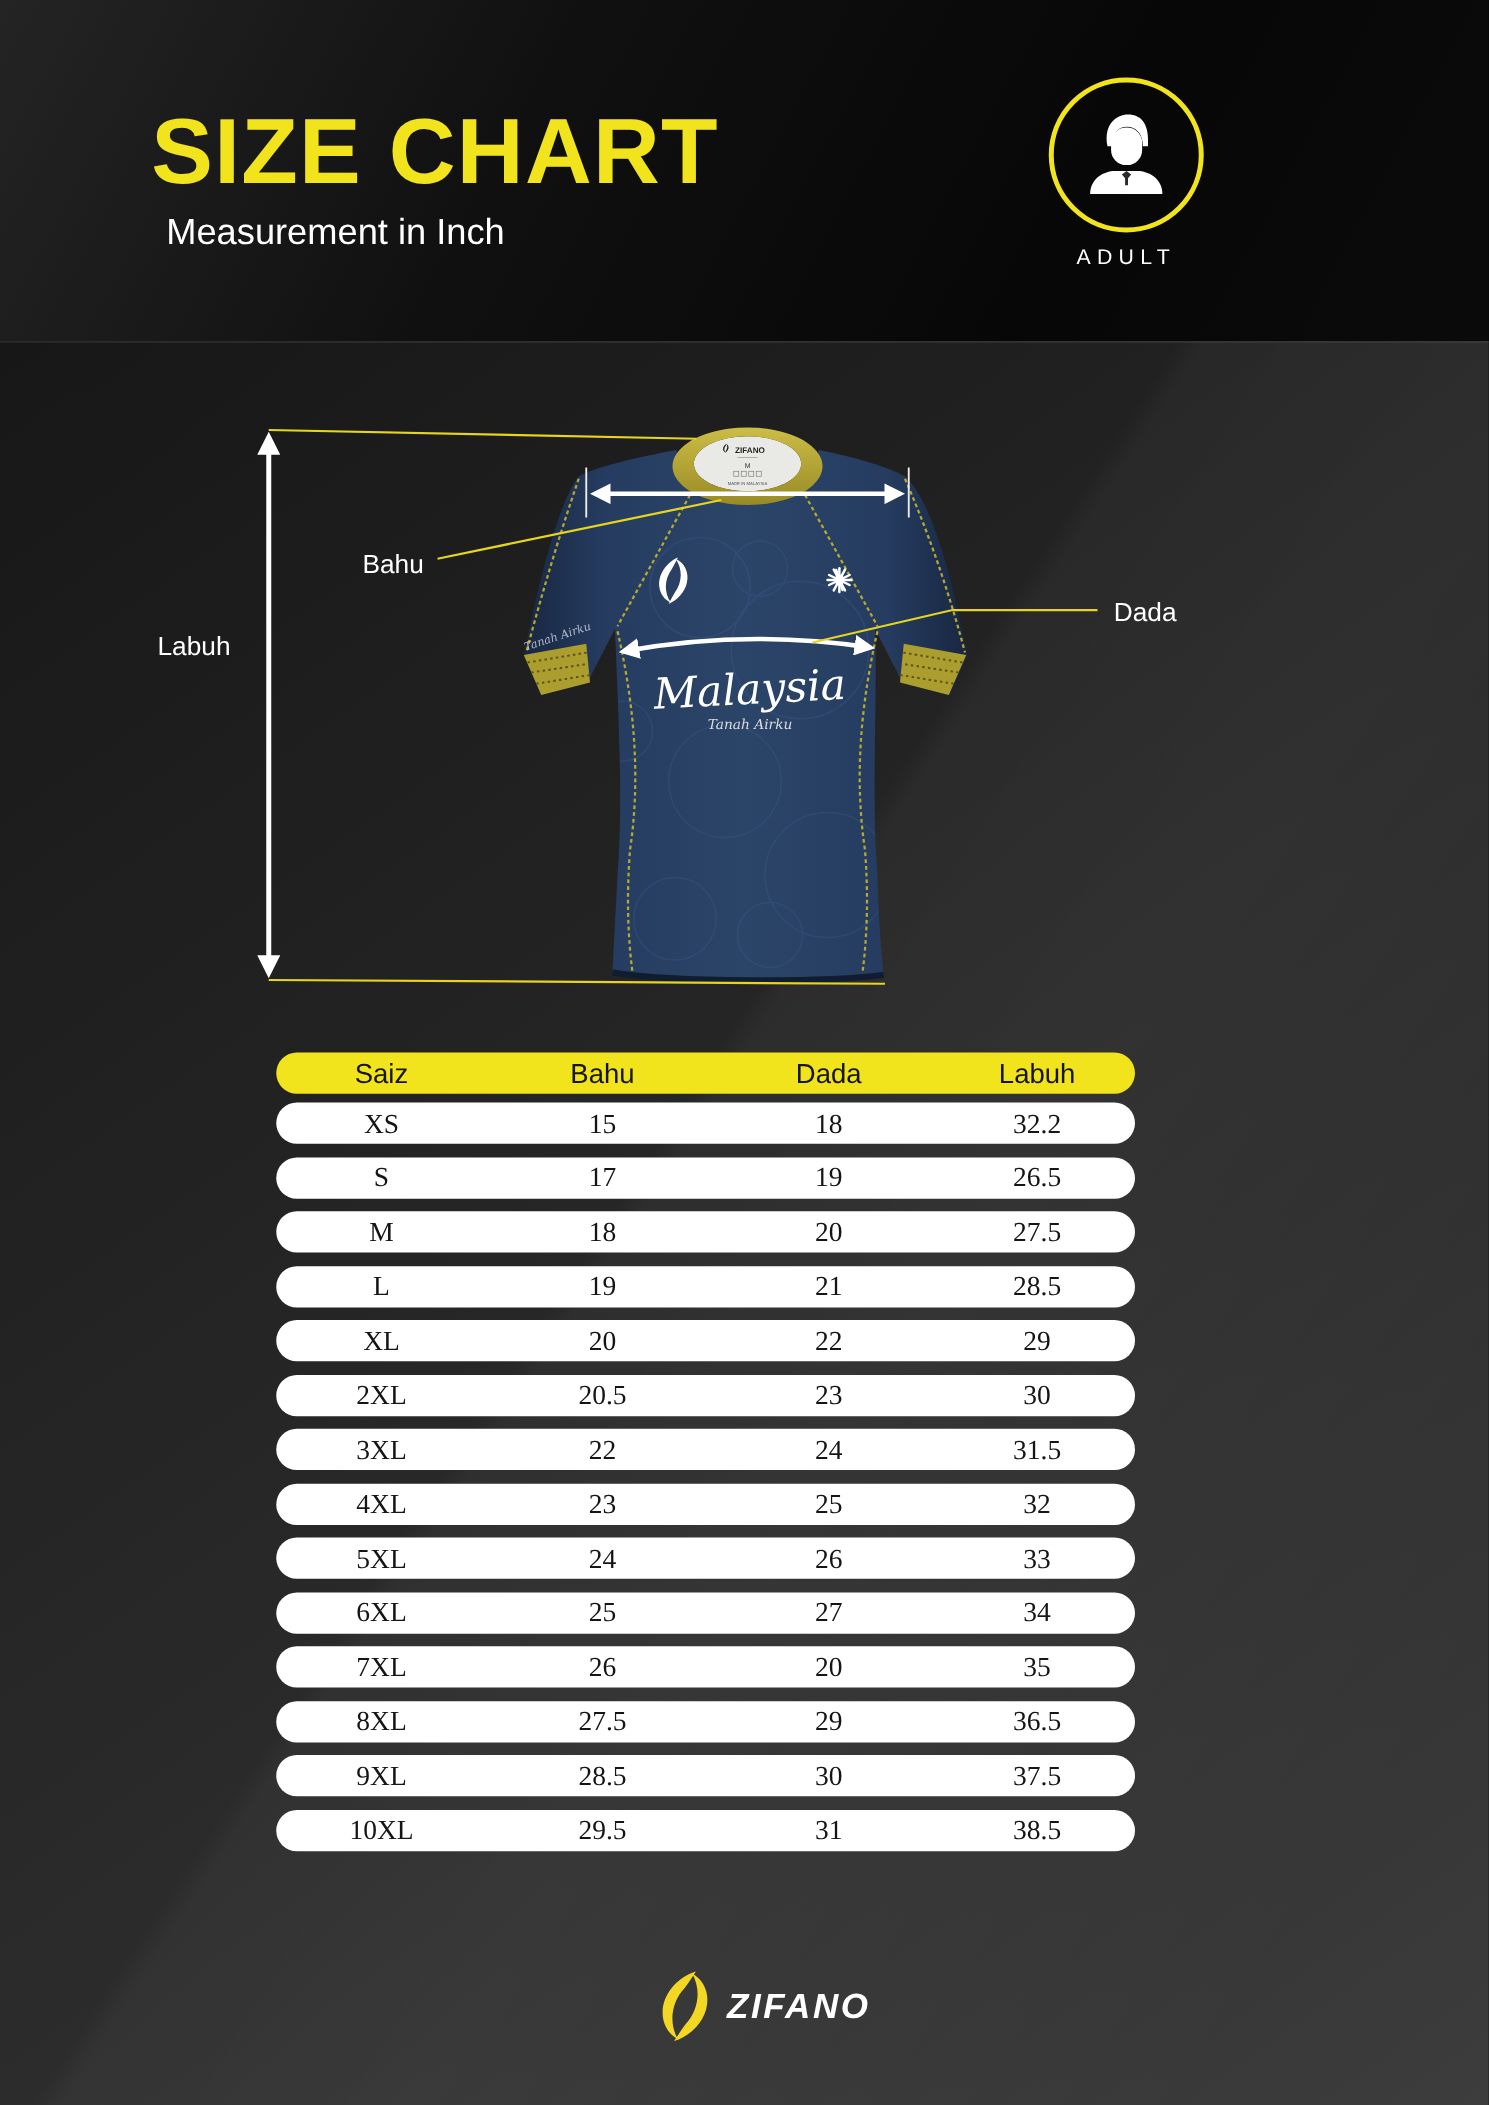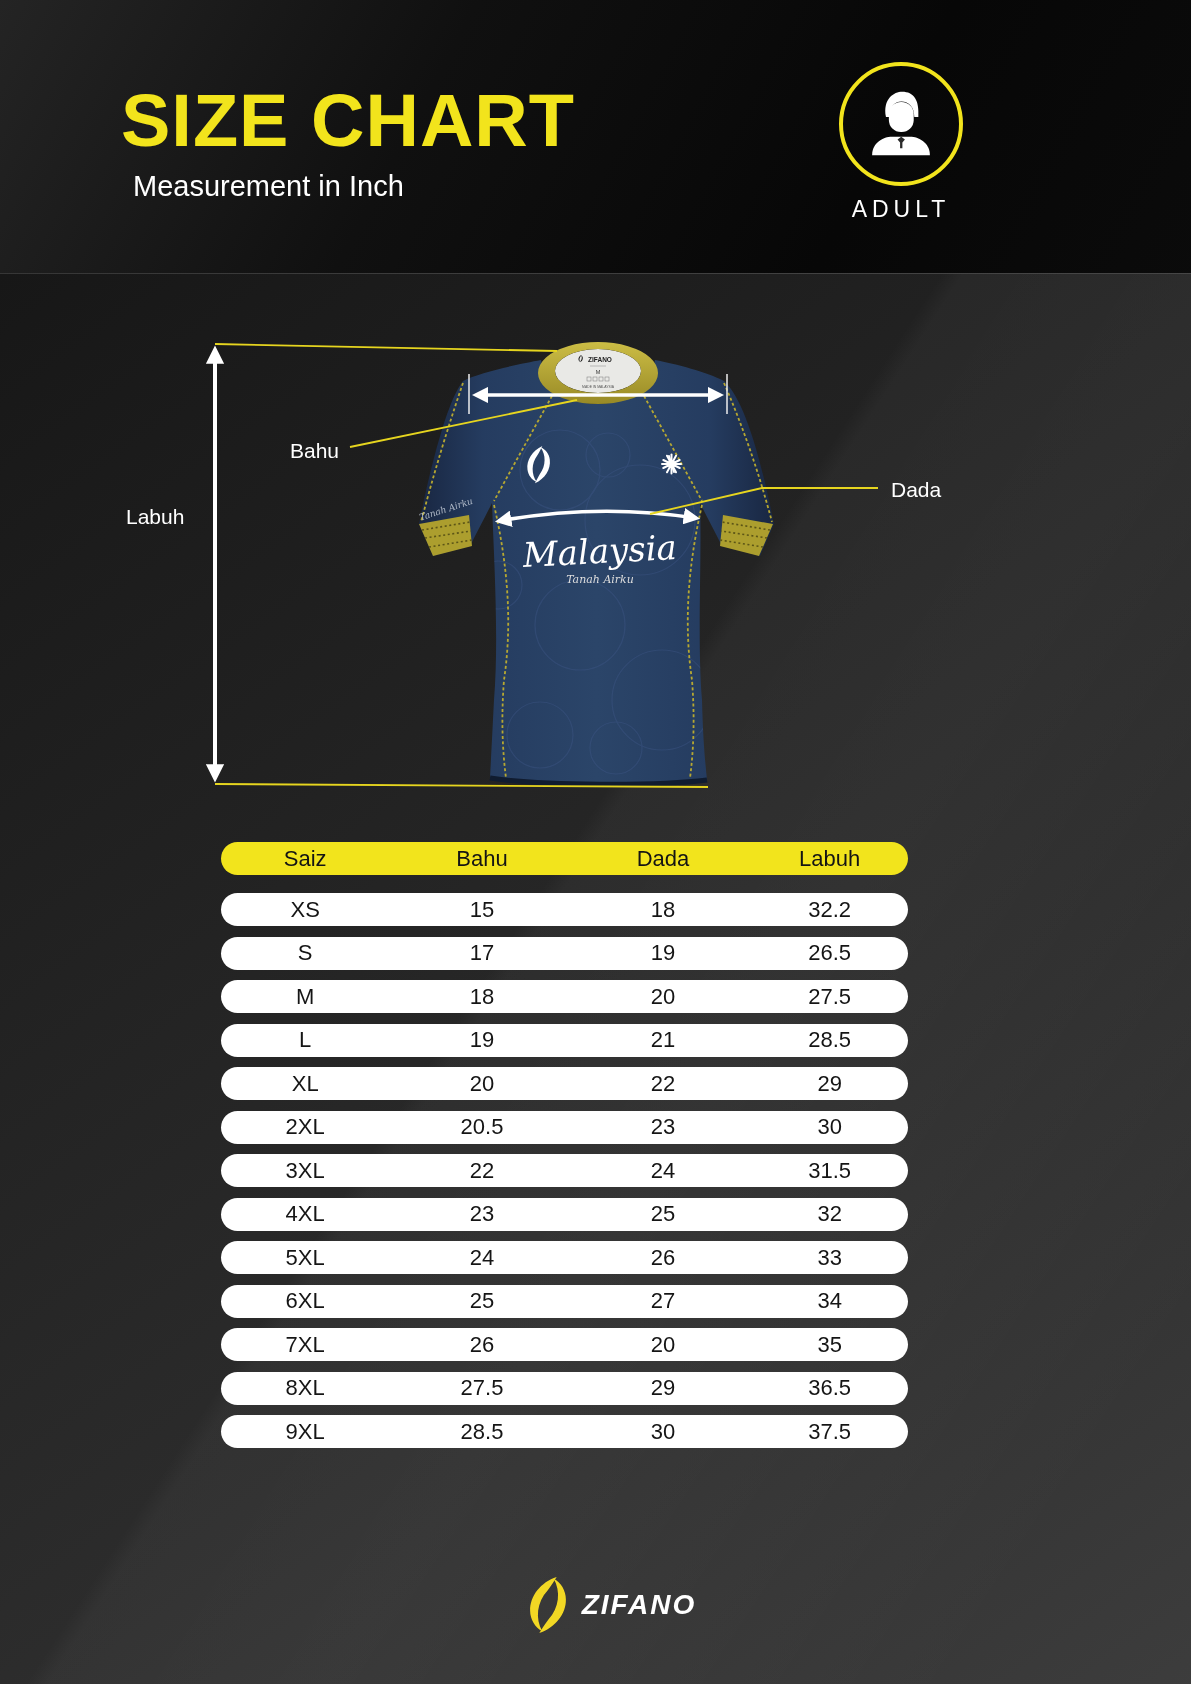--- a/index.html
+++ b/index.html
@@ -14,27 +14,27 @@
              border-top:1px solid rgba(255,255,255,0.05);}
   .band-body:after{content:"";position:absolute;inset:0;pointer-events:none;
              background:linear-gradient(123deg,transparent 44%,rgba(255,255,255,.03) 45%,rgba(255,255,255,.045) 58%,rgba(255,255,255,.02) 74%,transparent 88%);}
   .title{position:absolute;left:121px;top:84px;font-size:74px;line-height:1;font-weight:700;
          letter-spacing:1px;color:var(--accent,#F2E41C);}
   .subtitle{position:absolute;left:133px;top:170px;font-size:29px;color:#ffffff;}
   .badge{position:absolute;left:839px;top:62px;width:124px;height:124px;border-radius:50%;
          border:4px solid var(--accent,#F2E41C);box-sizing:border-box;
          display:flex;align-items:center;justify-content:center;}
   .badge-label{position:absolute;left:814px;top:196px;width:174px;text-align:center;
-         font-size:23px;letter-spacing:5px;color:#fff;font-weight:500;}
+         font-size:17px;letter-spacing:5px;color:#fff;font-weight:500;}
   
   .size-table{position:absolute;left:221px;top:842px;width:687px;}
   .t-grid{display:grid;grid-template-columns:1fr 1.1fr 1.05fr 0.93fr;align-items:center;text-align:center;}
   .t-head{height:33px;background:var(--accent,#F2E41C);border-radius:17px;
           font-weight:400;font-size:22px;color:#141414;}
-  .t-rows{margin-top:18px;}
+  .t-rows{margin-top:7px;font-family:Liberation Serif, serif;}
   .t-row{height:33px;margin-bottom:10.5px;background:#ffffff;border-radius:17px;
          font-size:22px;color:#151515;}
   
   .footer-logo{position:absolute;left:0;top:1576px;width:100%;display:flex;
                justify-content:center;align-items:center;gap:13px;}
   .footer-word{font-size:28px;font-weight:700;font-style:italic;letter-spacing:2px;color:#fff;}
   svg text{font-family:"Liberation Sans",sans-serif;}
   svg .script{font-family:"DejaVu Serif","Liberation Serif",serif;font-style:italic;}
 </style>
 </head>
@@ -252,20 +252,26 @@
           <div>27.5</div>
           <div>29</div>
           <div>36.5</div>
         </div>
         <div class="t-row t-grid">
           <div>9XL</div>
           <div>28.5</div>
           <div>30</div>
           <div>37.5</div>
         </div>
+        <div class="t-row t-grid">
+          <div>10XL</div>
+          <div>29.5</div>
+          <div>31</div>
+          <div>38.5</div>
+        </div>
       </div>
   </div>
 
   <div class="footer-logo">
     <svg width="42" height="58" viewBox="0 0 44 60" style="transform:rotate(6deg)">
       <g fill="#f2d824">
         <path d="M28 0 C12 7 2 23 4 38 C5 47 11 55 19 58 C10 46 10 28 20 15 C23 10 26 4 28 0 Z"></path>
         <path d="M16 60 C32 53 42 37 40 22 C39 13 33 5 25 2 C34 14 34 32 24 45 C21 50 18 56 16 60 Z"></path>
       </g>
     </svg>

